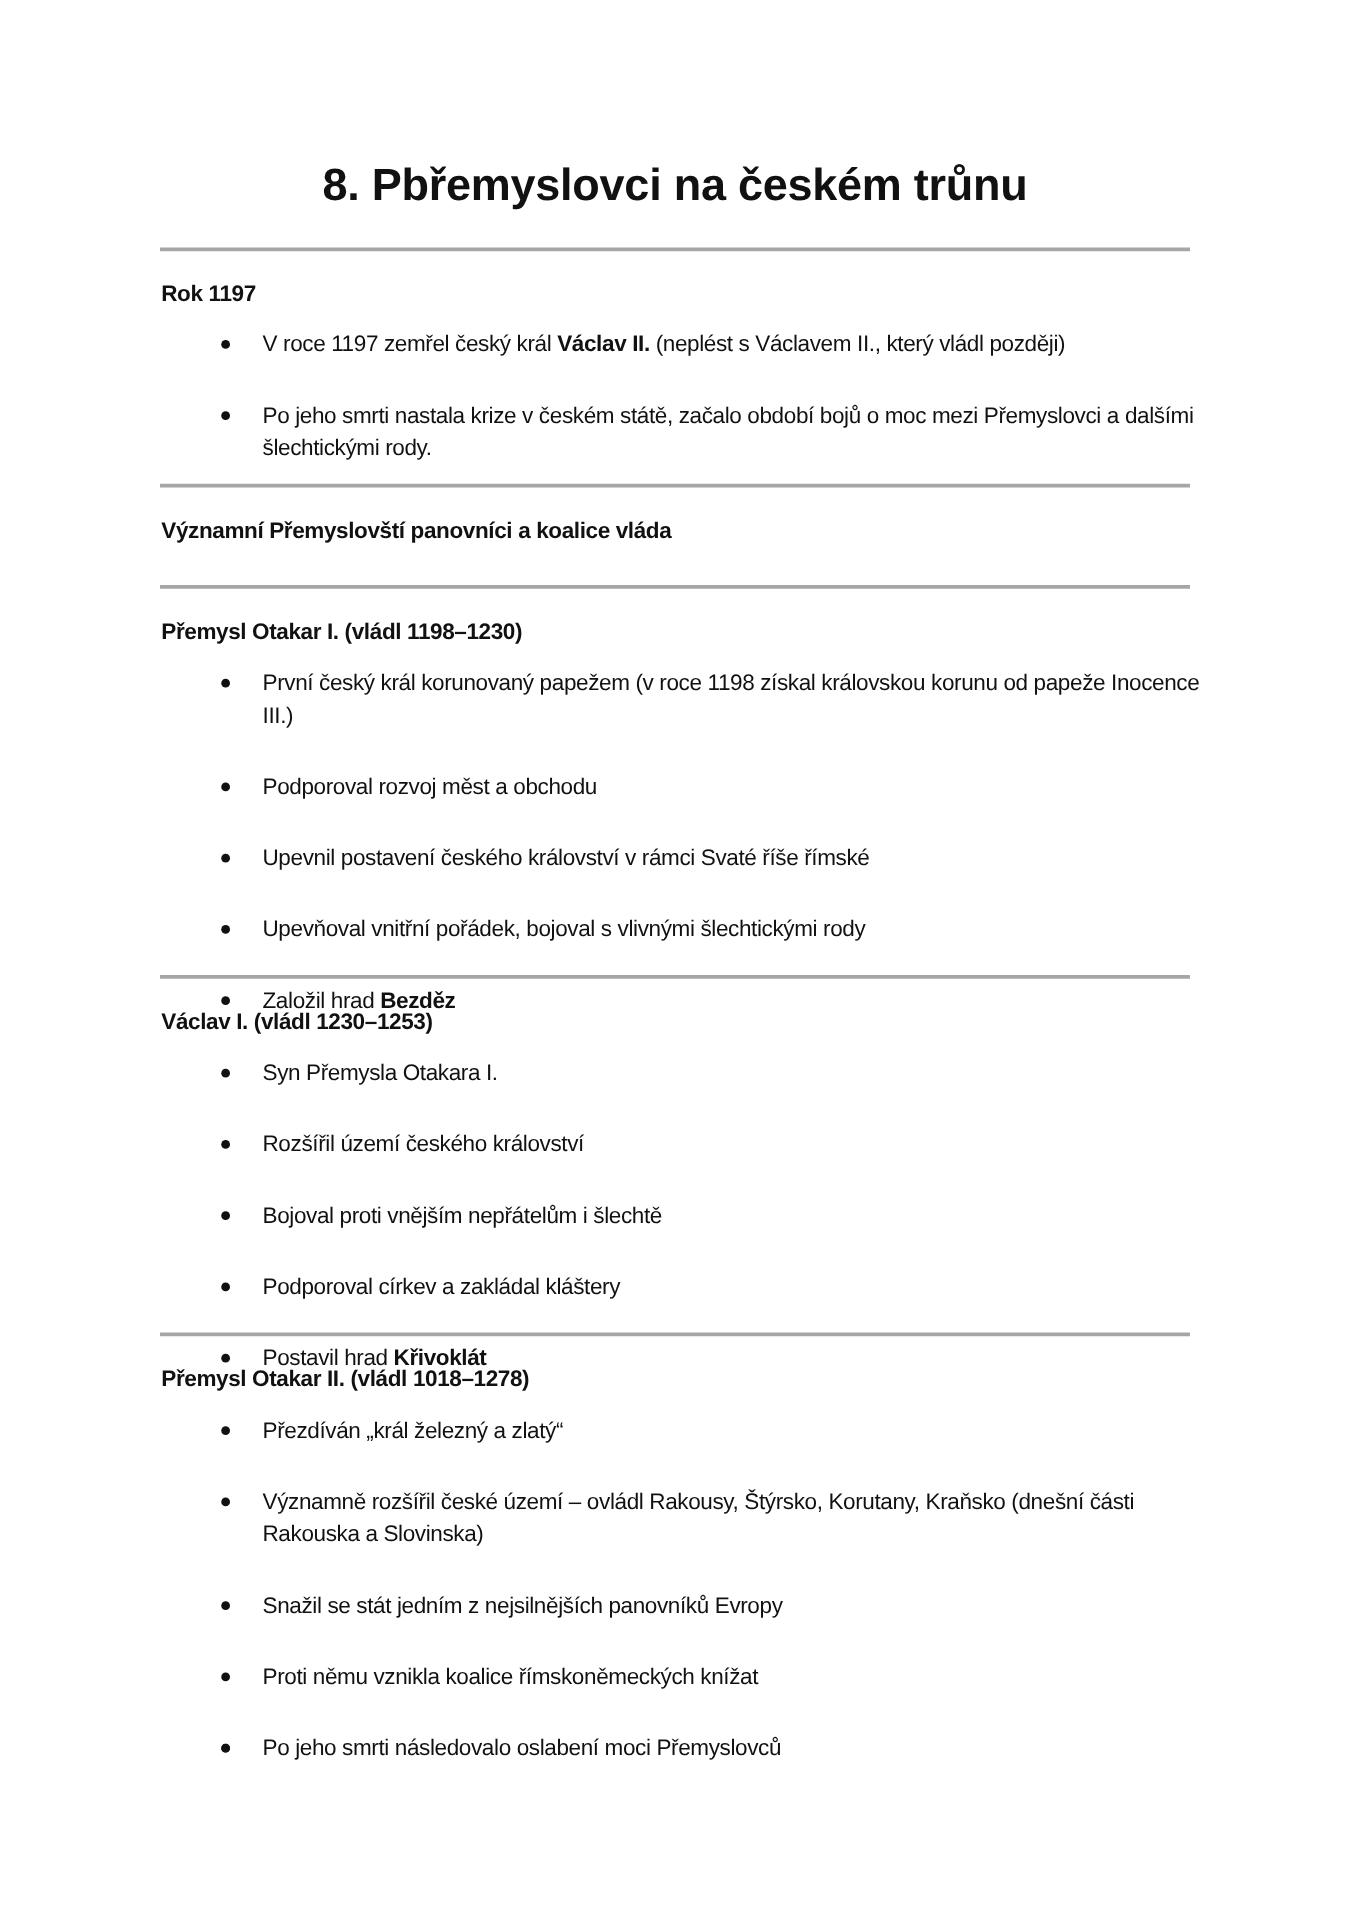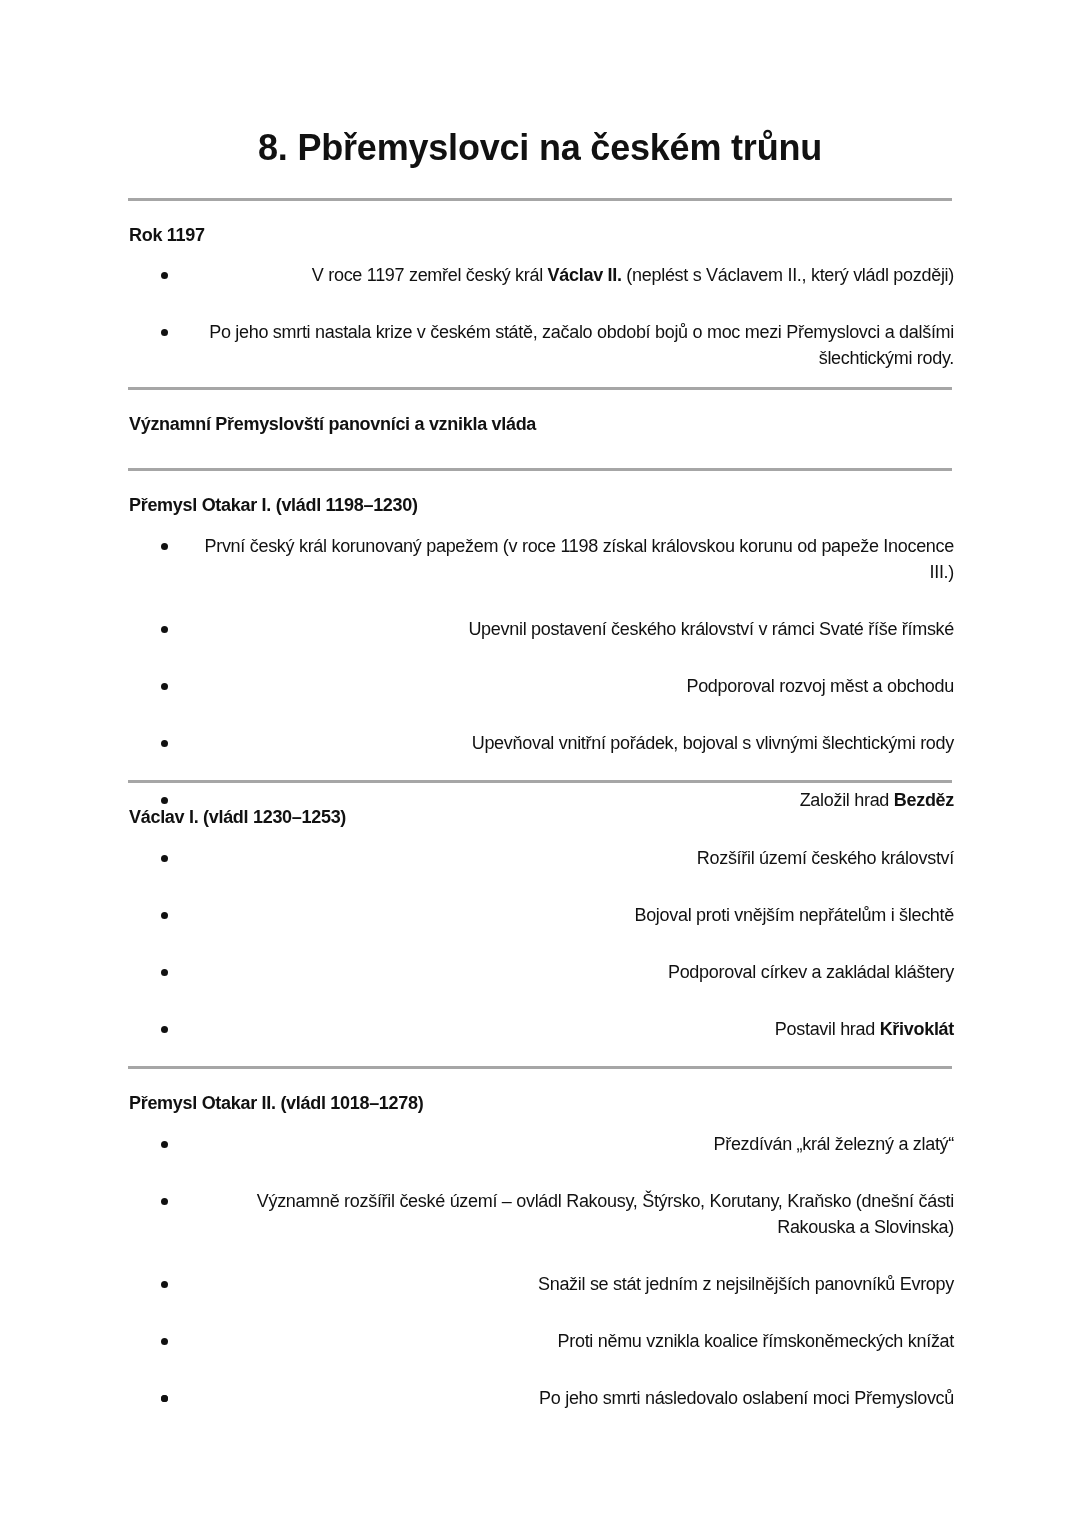--- a/index.html
+++ b/index.html
@@ -15,23 +15,22 @@
     }
     .rule {
       position: absolute; left: 128px; width: 824px; height: 3px;
       background: #a6a6a6;
     }
     .heading {
       position: absolute; left: 129px; font-size: 18px; font-weight: bold;
       letter-spacing: -0.3px; margin: 0; line-height: 22px;
     }
     ul.bullets {
-      position: absolute; left: 0; margin: 0; padding: 0; list-style: none;
+      position: absolute; left: 16px; margin: 0; padding: 0; list-style: none;
       width: 1048px;
-      text-align: right;
     }
     ul.bullets li {
       position: relative; padding-left: 194px; width: 760px;
       font-size: 18px; line-height: 26px; letter-spacing: -0.3px;
     }
     ul.bullets li + li { margin-top: 31px; }
     .bullet-dot {
       position: absolute; left: 161px; top: 10px; width: 7px; height: 7px;
       border-radius: 50%; background: #111111;
     }
@@ -49,37 +48,38 @@
   <li>
     <span class="bullet-dot"></span><span>V roce 1197 zemřel český král </span><b>Václav II.</b><span> (neplést s Václavem II., který vládl později)</span>
   </li>
   <li>
     <span class="bullet-dot"></span><span>Po jeho smrti nastala krize v českém státě, začalo období bojů o moc mezi Přemyslovci a dalšími šlechtickými rody.</span>
   </li>
 </ul>
 
 <div class="rule" style="top:387px"></div>
 
-<h2 class="heading" style="top:413px">Významní Přemyslovští panovníci a vznikla vláda</h2>
+<h2 class="heading" style="top:413px">Významní Přemyslovští panovníci a koalice vláda</h2>
 
 <div class="rule" style="top:468px"></div>
 
 <h2 class="heading" style="top:494px">Přemysl Otakar I. (vládl 1198–1230)</h2>
 <ul class="bullets" style="top:533px">
   <li><span class="bullet-dot"></span><span>První český král korunovaný papežem (v roce 1198 získal královskou korunu od papeže Inocence III.)</span></li>
+  <li><span class="bullet-dot"></span><span>Podporoval rozvoj měst a obchodu</span></li>
   <li><span class="bullet-dot"></span><span>Upevnil postavení českého království v rámci Svaté říše římské</span></li>
-  <li><span class="bullet-dot"></span><span>Podporoval rozvoj měst a obchodu</span></li>
   <li><span class="bullet-dot"></span><span>Upevňoval vnitřní pořádek, bojoval s vlivnými šlechtickými rody</span></li>
   <li><span class="bullet-dot"></span><span>Založil hrad </span><b>Bezděz</b></li>
 </ul>
 
 <div class="rule" style="top:780px"></div>
 
 <h2 class="heading" style="top:806px">Václav I. (vládl 1230–1253)</h2>
 <ul class="bullets" style="top:845px">
+  <li><span class="bullet-dot"></span><span>Syn Přemysla Otakara I.</span></li>
   <li><span class="bullet-dot"></span><span>Rozšířil území českého království</span></li>
   <li><span class="bullet-dot"></span><span>Bojoval proti vnějším nepřátelům i šlechtě</span></li>
   <li><span class="bullet-dot"></span><span>Podporoval církev a zakládal kláštery</span></li>
   <li><span class="bullet-dot"></span><span>Postavil hrad </span><b>Křivoklát</b></li>
 </ul>
 
 <div class="rule" style="top:1066px"></div>
 
 <h2 class="heading" style="top:1092px">Přemysl Otakar II. (vládl 1018–1278)</h2>
 <ul class="bullets" style="top:1131px">

